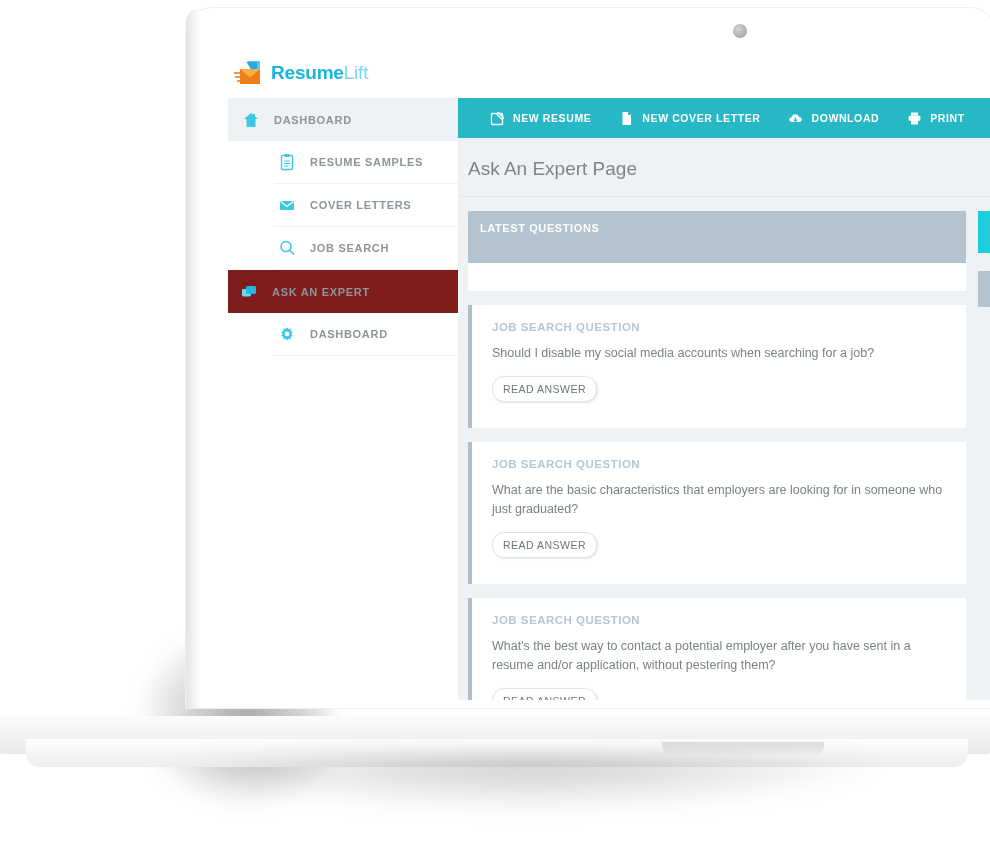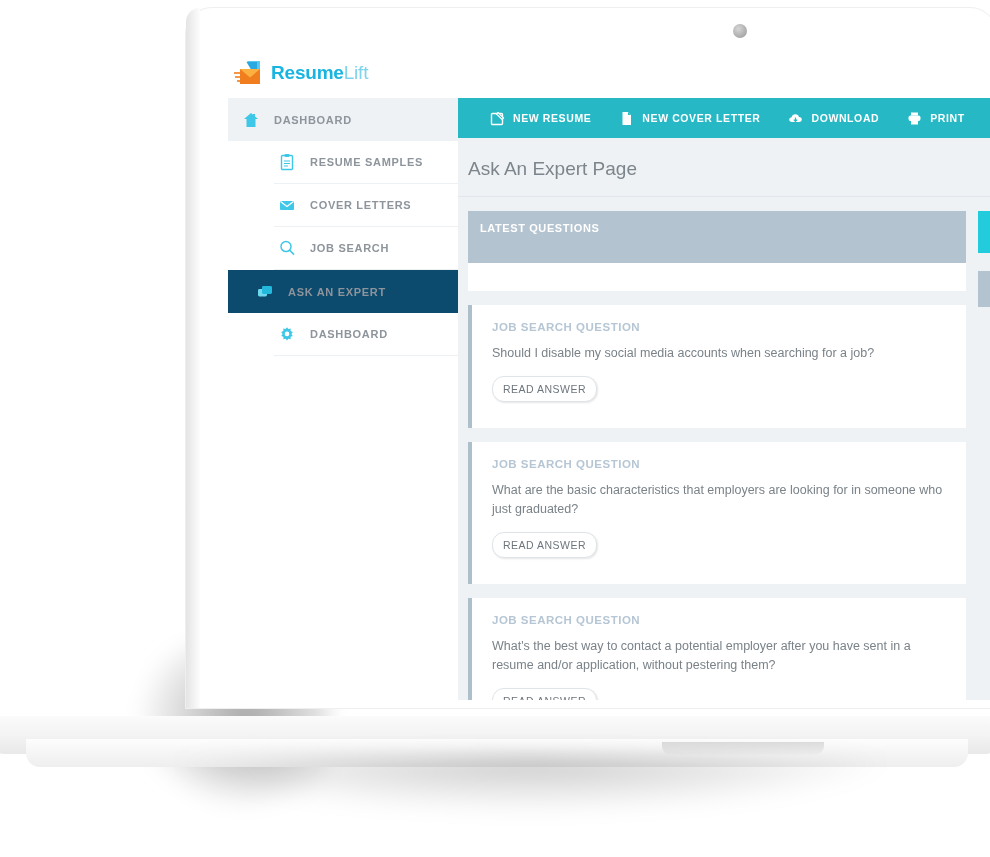--- a/index.html
+++ b/index.html
@@ -77,21 +77,21 @@
   }
   .nav-item{
     position:relative;display:flex;align-items:center;height:43px;
     box-sizing:border-box;color:#8d949b;
     font-size:11px;font-weight:bold;letter-spacing:.7px;
   }
   .nav-item.top{background:#eef2f5;padding-left:14px;gap:14px;}
   .nav-item.sub{margin-left:46px;border-bottom:1px solid #edf1f3;gap:14px;padding-left:4px;}
   .nav-item.sub:last-of-type{border-bottom:1px solid #edf1f3;}
   .nav-item.active{
-    background:#0c4a6e;margin-left:0;padding-left:28px;border-bottom:none;gap:14px;
+    background:#7f1d1d;margin-left:0;padding-left:12px;border-bottom:none;gap:14px;
   }
   .nav-ico{width:18px;height:18px;flex:0 0 auto;display:block;}
 
   
   .toolbar{
     position:absolute;left:230px;top:46px;width:538px;height:40px;
     background:#26b8c5;display:flex;align-items:center;
     box-sizing:border-box;padding-left:32px;
   }
   .tb-item{

